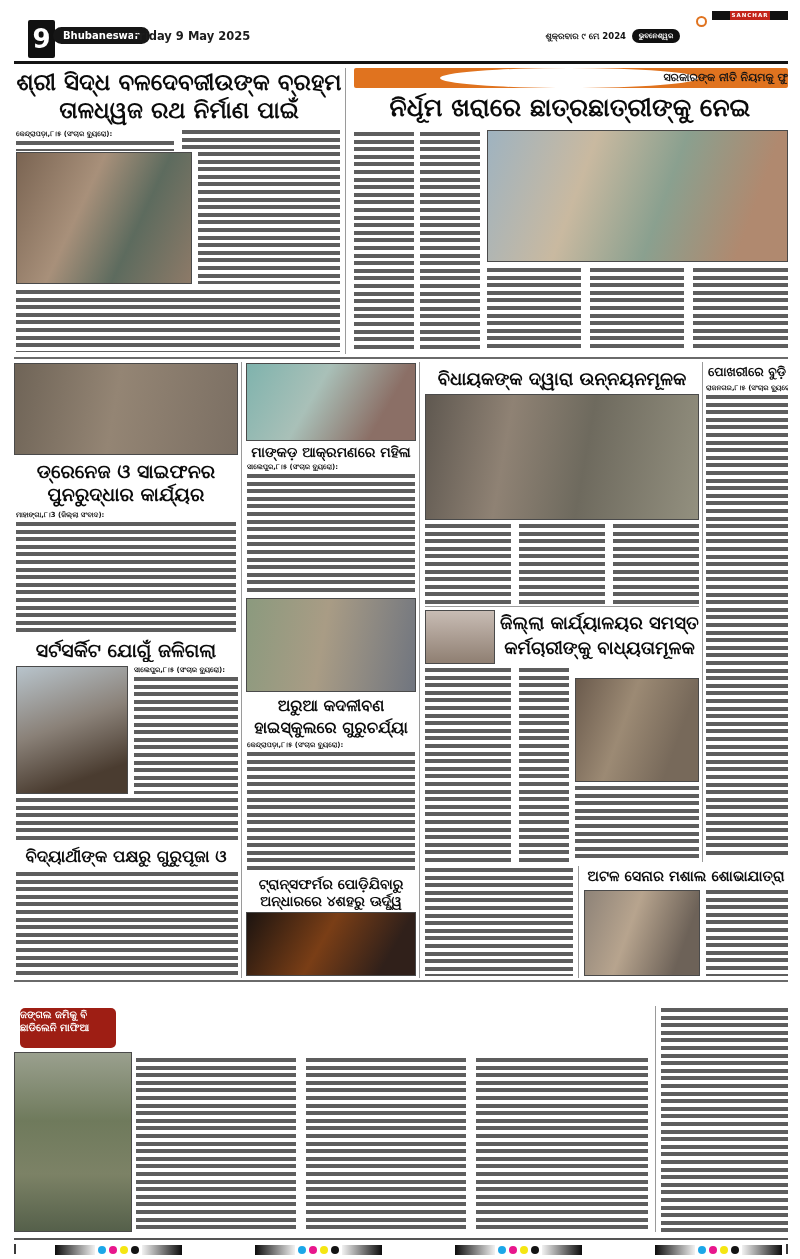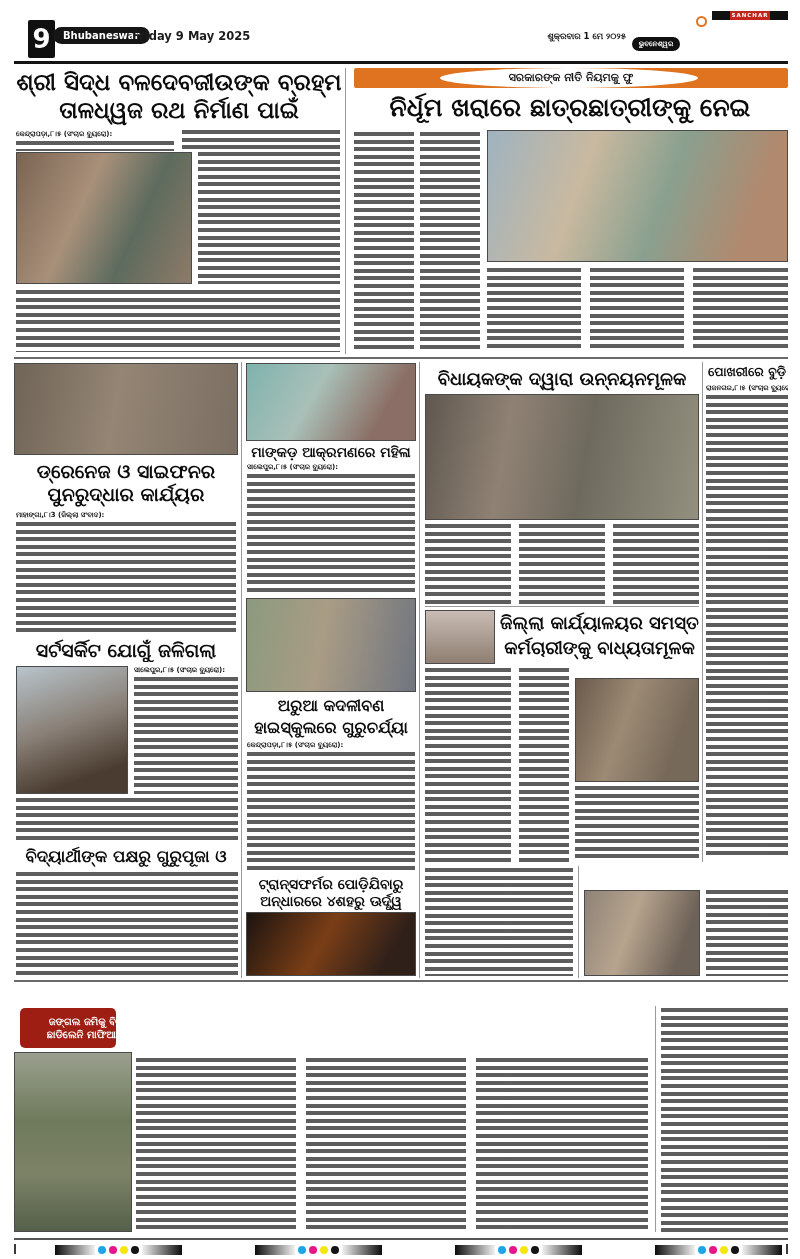--- a/index.html
+++ b/index.html
@@ -15,56 +15,56 @@
   .vdiv{position:absolute;width:1px;background:#9a9a9a;}
   .hdiv{position:absolute;height:1px;background:#9a9a9a;}
   
   .pgnum{position:absolute;left:28px;top:20px;width:27px;height:38px;background:#101010;color:#fff;
          font-size:26px;font-weight:bold;text-align:center;line-height:38px;border-radius:2px;}
   .citypill{position:absolute;left:53px;top:27px;height:17px;padding:0 10px;background:#161616;color:#fff;
             font-size:10px;font-weight:bold;line-height:17px;border-radius:9px;}
   .dateen{position:absolute;left:132px;top:29px;font-size:11.5px;font-weight:bold;color:#1c1c1c;text-align:center;}
   .dateod{position:absolute;left:534px;top:31px;width:92px;font-size:8.5px;font-weight:bold;text-align:right;overflow:hidden;white-space:nowrap;}
   .edpill{position:absolute;left:632px;top:29px;width:48px;height:14px;background:#101010;color:#fff;
-          font-size:7px;font-weight:bold;text-align:center;line-height:14px;border-radius:7px;overflow:hidden;margin-top:8px;}
+          font-size:7px;font-weight:bold;text-align:center;line-height:14px;border-radius:7px;overflow:hidden;}
   .mast{position:absolute;left:678px;top:18px;width:110px;height:42px;font-size:33px;line-height:42px;
         font-weight:bold;color:#050505;text-align:right;overflow:hidden;}
   .masttag{position:absolute;left:712px;top:11px;width:76px;height:9px;background:#111;}
   .masttag .red{position:absolute;left:18px;top:0;width:40px;height:9px;background:#c3251a;color:#fff;
         font-size:5.5px;font-weight:bold;text-align:center;line-height:9px;letter-spacing:1px;}
   .odot{position:absolute;left:696px;top:16px;width:7px;height:7px;border:2px solid #e0731f;border-radius:50%;}
   .hrule{position:absolute;left:14px;top:61px;width:774px;height:3px;background:#141414;}
   .secrule{position:absolute;left:14px;width:774px;height:2px;background:#6a6a6a;}
   
   .kbar{position:absolute;left:354px;top:68px;width:434px;height:20px;background:#e0731f;border-radius:2px;}
   .kbar .ell{position:absolute;left:86px;right:90px;top:0;bottom:0;background:#fff;border-radius:50%;}
-  .kbar .ktext{position:absolute;left:0;right:0;top:0;bottom:0;text-align:center;font-size:11px;
+  .kbar .ktext{position:absolute;left:0;right:0;top:0;bottom:0;text-align:right;font-size:11px;
                font-weight:bold;line-height:20px;color:#141414;overflow:hidden;}
   
   .redbox{position:absolute;left:20px;top:1008px;width:96px;height:40px;background:#9e1e14;border-radius:5px;
-          color:#fff;font-size:10px;font-weight:bold;text-align:right;line-height:13px;padding-top:7px;
+          color:#fff;font-size:10px;font-weight:bold;text-align:left;line-height:13px;
           box-sizing:border-box;overflow:hidden;}
   
   .regrow{position:absolute;left:0;top:1245px;width:800px;height:12px;}
   .reggroup{position:absolute;top:0;display:flex;align-items:center;gap:3px;}
   .gbar1{width:40px;height:10px;background:linear-gradient(90deg,#0c0c0c,#f2f2f2);}
   .gbar2{width:40px;height:10px;background:linear-gradient(90deg,#f2f2f2,#0c0c0c);}
   .dot{width:8px;height:8px;border-radius:50%;}
   .dc{background:#1ba7e8;} .dm{background:#e8168c;} .dy{background:#f5e612;} .dk{background:#141414;}
   .tick{position:absolute;width:2px;height:10px;background:#3a3a3a;top:1244px;}
 </style>
 </head>
 <body>
 
 <div class="page">
 
   <div class="pgnum">9</div>
   <div class="citypill">Bhubaneswar</div>
   <div class="dateen">Friday 9 May 2025</div>
-  <div class="dateod">ଶୁକ୍ରବାର 1 ମେ ୨୦୨୫</div>
+  <div class="dateod">ଶୁକ୍ରବାର ୯ ମେ 2024</div>
   <div class="edpill">ଭୁବନେଶ୍ୱର</div>
   <div class="masttag">
     <div class="red">SANCHAR</div>
   </div>
   <div class="odot"></div>
   <div class="hrule"></div>
 
   <div class="hl" style="left:14px;top:68px;width:330px;height:58px;font-size:23px;line-height:28px;">ଶ୍ରୀ ସିଦ୍ଧ ବଳଦେବଜୀଉଙ୍କ ବ୍ରହ୍ମ ତାଳଧ୍ୱଜ ରଥ ନିର୍ମାଣ ପାଇଁ ପ୍ରସ୍ତୁତି ବୈଠକ</div>
   <div class="dl" style="left:16px;top:130px;width:158px;">କେନ୍ଦ୍ରାପଡ଼ା,୮।୫ (ସଂଚାର ବ୍ୟୁରୋ):</div>
   <div class="tx" style="left:16px;top:141px;width:158px;height:10px;"></div>
@@ -123,20 +123,21 @@
   <div class="tx" style="left:519px;top:524px;width:86px;height:80px;"></div>
   <div class="tx" style="left:613px;top:524px;width:86px;height:80px;"></div>
   <div class="hdiv" style="left:425px;top:606px;width:274px;"></div>
   <div class="ph" style="left:425px;top:610px;width:70px;height:54px;background:linear-gradient(180deg,#c8bcb4,#8f7f72);"></div>
   <div class="hl" style="left:500px;top:610px;width:199px;height:50px;font-size:18px;line-height:25px;">ଜିଲ୍ଲା କାର୍ଯ୍ୟାଳୟର ସମସ୍ତ କର୍ମଚାରୀଙ୍କୁ ବାଧ୍ୟତାମୂଳକ କମ୍ପ୍ୟୁଟର ତାଲିମ</div>
   <div class="tx" style="left:425px;top:668px;width:86px;height:194px;"></div>
   <div class="tx" style="left:519px;top:668px;width:50px;height:194px;"></div>
   <div class="ph" style="left:575px;top:678px;width:124px;height:104px;background:linear-gradient(110deg,#6b5b4d,#9c8a74 40%,#77695a 78%);"></div>
   <div class="tx" style="left:575px;top:786px;width:124px;height:76px;"></div>
   <div class="tx" style="left:425px;top:868px;width:148px;height:108px;"></div>
+  <div class="hl" style="left:584px;top:866px;width:204px;height:20px;font-size:14.5px;line-height:20px;">ଅଟଳ ସେନାର ମଶାଲ ଶୋଭାଯାତ୍ରା</div>
   <div class="ph" style="left:584px;top:890px;width:116px;height:86px;background:linear-gradient(110deg,#8e8378,#b7a48e 40%,#6d6258 82%);"></div>
   <div class="tx" style="left:706px;top:890px;width:82px;height:86px;"></div>
 
   <div class="hl" style="left:704px;top:363px;width:86px;height:18px;font-size:12.5px;line-height:18px;">ପୋଖରୀରେ ବୁଡ଼ି ଶିଶୁ ମୃତ</div>
   <div class="dl" style="left:706px;top:384px;width:82px;">ରାଜନଗର,୮।୫ (ସଂଚାର ବ୍ୟୁରୋ):</div>
   <div class="tx" style="left:706px;top:395px;width:82px;height:462px;"></div>
 
   <div class="secrule" style="top:980px;"></div>
 
   <div class="redbox">

